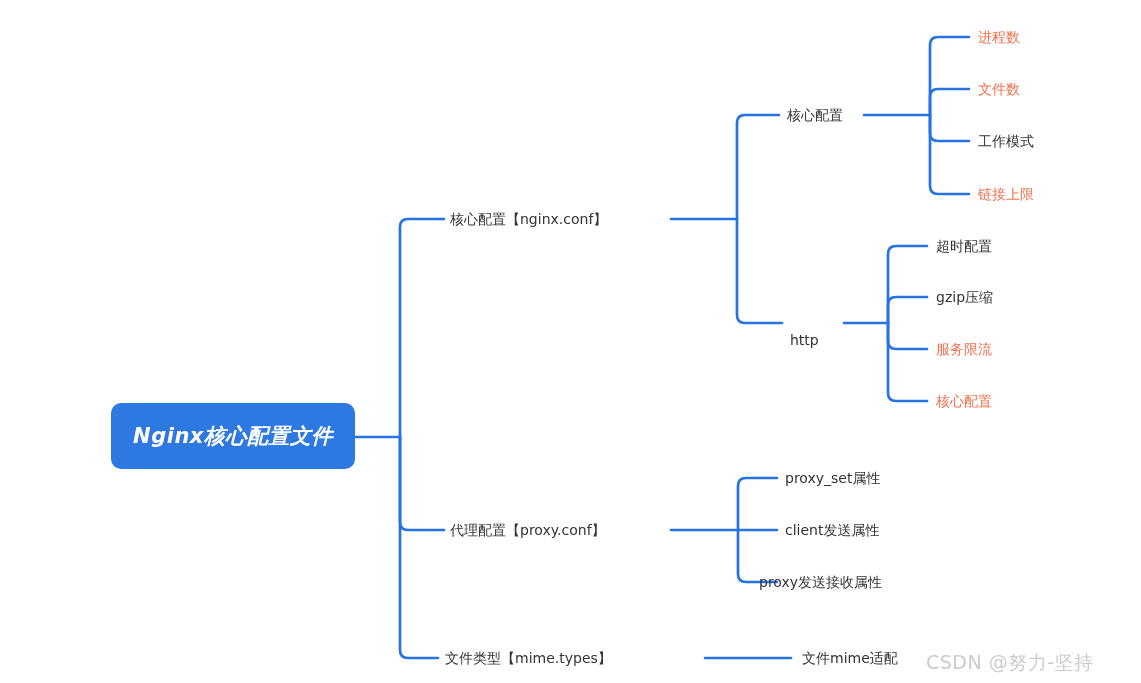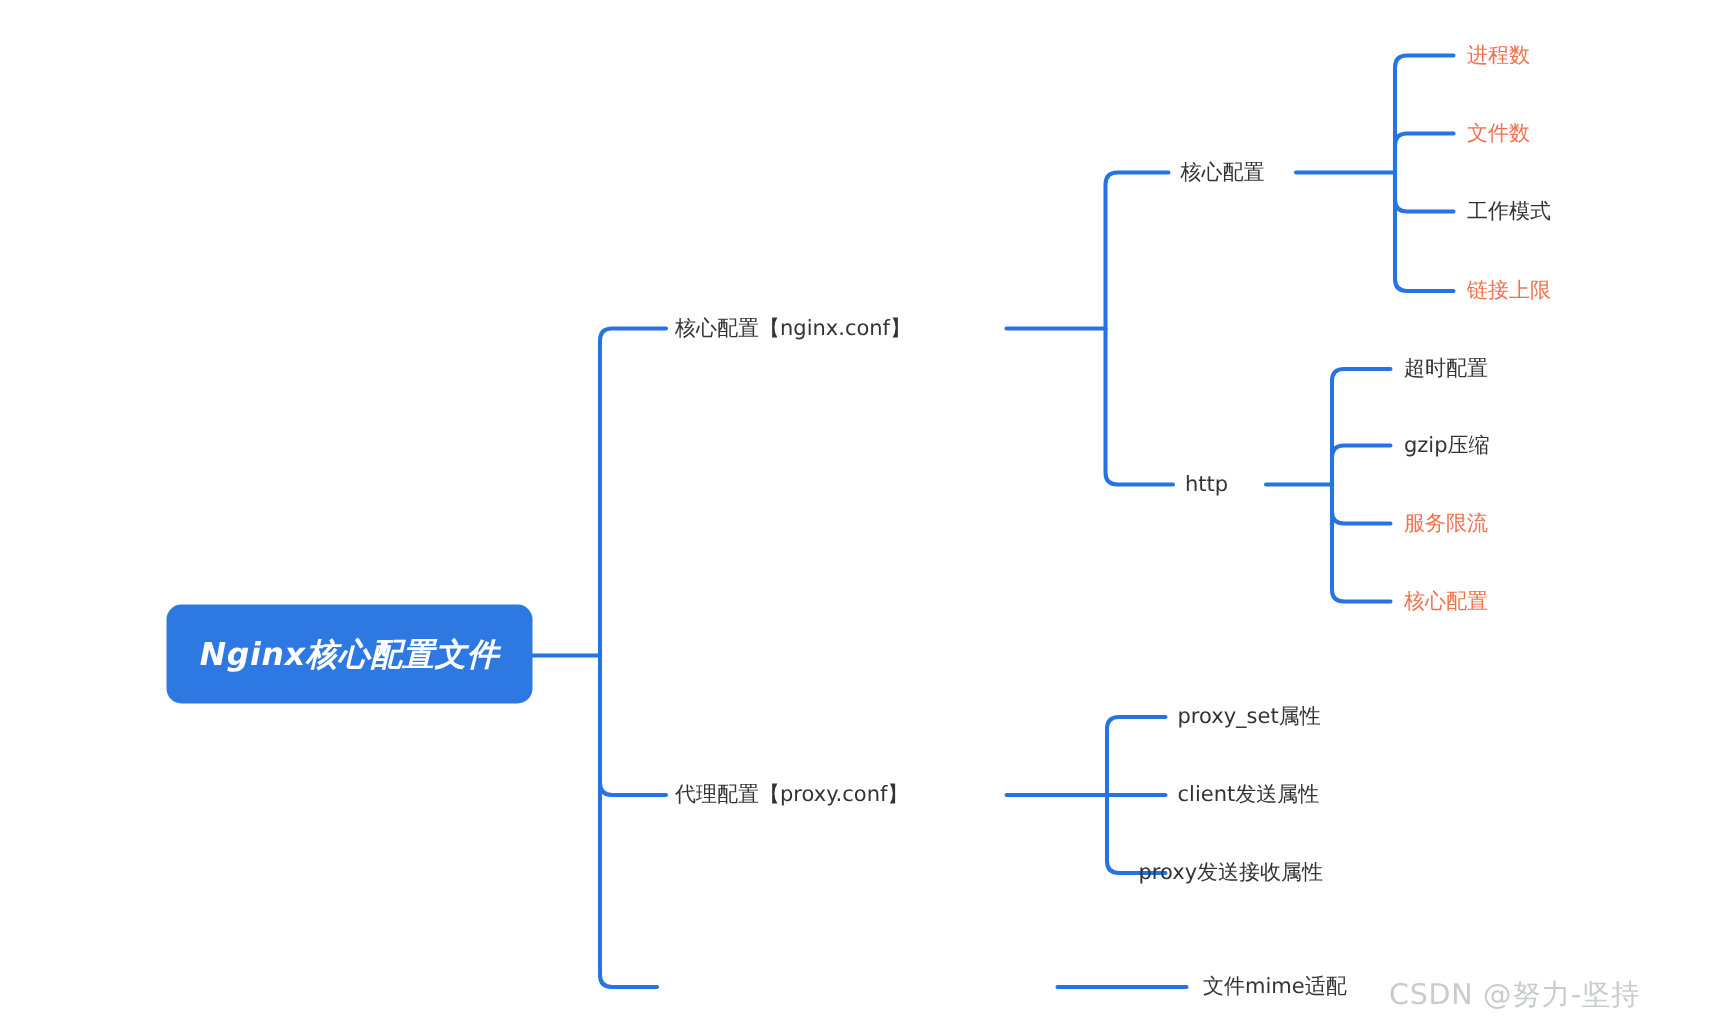--- a/index.html
+++ b/index.html
@@ -90,23 +90,24 @@
     <path d="M738 530 H777"></path>
     <path d="M738 530 V574 Q738 582 746 582 H777"></path>
 
     <path d="M705 658 H791"></path>
   </svg>
 
   <div class="root-node">Nginx核心配置文件</div>
 
   <div class="node-label" style="left:450px; top:530px;">代理配置【proxy.conf】</div>
   <div class="node-label" style="left:450px; top:219px;">核心配置【nginx.conf】</div>
+  <div class="node-label" style="left:445px; top:658px;">文件类型【mime.types】</div>
 
   <div class="node-label" style="left:787px; top:115px;">核心配置</div>
-  <div class="node-label" style="left:790px; top:323px;">http</div>
+  <div class="node-label" style="left:790px; top:340px;">http</div>
 
   <div class="node-label hl" style="left:978px; top:37px;">进程数</div>
   <div class="node-label hl" style="left:978px; top:89px;">文件数</div>
   <div class="node-label" style="left:978px; top:141px;">工作模式</div>
   <div class="node-label hl" style="left:978px; top:194px;">链接上限</div>
 
   <div class="node-label" style="left:936px; top:246px;">超时配置</div>
   <div class="node-label" style="left:936px; top:297px;">gzip压缩</div>
   <div class="node-label hl" style="left:936px; top:349px;">服务限流</div>
   <div class="node-label hl" style="left:936px; top:401px;">核心配置</div>

